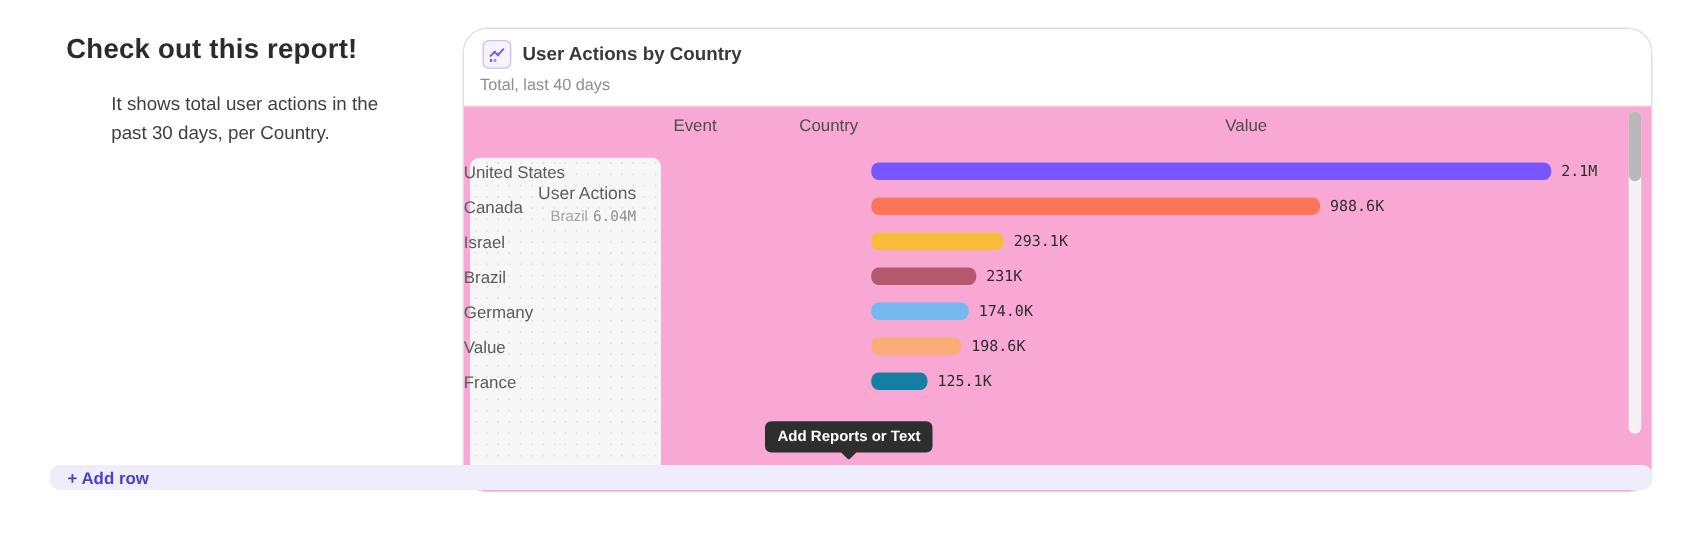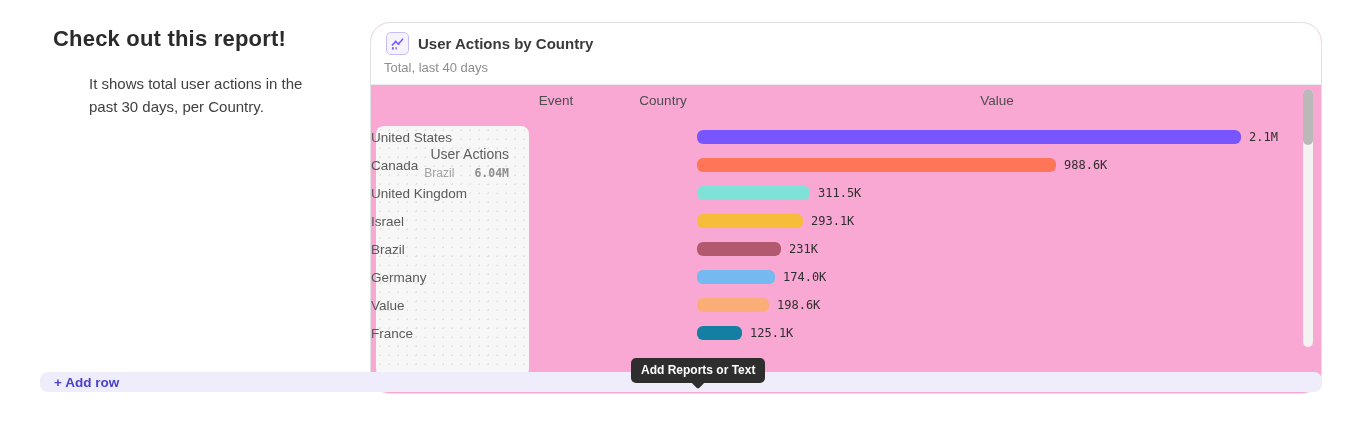--- a/index.html
+++ b/index.html
@@ -27,37 +27,37 @@
   .col-head.country { left:292px; }
   .col-head.value { left:626px; }
 
   .event-cell { position:absolute; left:5px; top:103px; bottom:16px; width:153px;
     background:#f7f7f7; border-radius:8px;
     background-image:radial-gradient(circle,#e3e3e3 1px,transparent 1px);
     background-size:9px 9px; text-align:right; padding:20px 20px 0 0; }
   .event-name { font-size:14px; color:#5e5e5e; }
   .event-overall { margin-top:4px; font-size:12px; color:#a3a3a3; }
   .event-overall .num { font-family:"DejaVu Sans Mono",monospace; color:#8e8e8e;
-    font-size:11.5px; margin-left:20px;font-weight:bold; }
+    font-size:11.5px; margin-left:4px; }
 
   .rows { position:absolute; left:0; top:100px; right:0; }
   .bar-row { height:28px; display:flex; align-items:center; }
   .bar-row .country { width:310px; text-align:left; font-size:13.5px; color:#5a5a5a; }
   .bar-row .bar { height:14px; border-radius:6px; margin-left:16px; flex:0 0 auto; }
   .bar-row .val { margin-left:8px; font-family:"DejaVu Sans Mono",monospace;
     font-size:12px; color:#2e2e2e; }
 
   .scroll-track { position:absolute; left:932px; top:66px; width:10px; height:258px;
     background:#f3f3f3; border-radius:5px; }
   .scroll-thumb { position:absolute; left:0; top:0; width:10px; height:56px;
     background:#b9b9b9; border-radius:5px; }
 
-  .tooltip { position:absolute; left:631px; top:337px; z-index:10;
+  .tooltip { position:absolute; left:612px; top:337px; z-index:10;
     background:#2e2e2e; color:#fff; font-size:12px; font-weight:bold;
-    padding:5px 10px 6px; border-radius:5px; white-space:nowrap;margin-top:21px; }
+    padding:5px 10px 6px; border-radius:5px; white-space:nowrap; }
   .tooltip .caret { position:absolute; left:calc(50% - 5px); top:19px;
     width:10px; height:10px; background:#2e2e2e; transform:rotate(45deg);
     border-radius:2px; }
 
   .add-row-bar { position:absolute; left:40px; top:372px; width:1282px; height:20px;
     background:#efedfb; border-radius:8px; display:flex; align-items:center;
     padding-left:14px; cursor:pointer; }
   .add-row-label { font-size:13.5px; font-weight:600; color:#4b41c9; }
 </style>
 </head>
@@ -99,25 +99,20 @@
         <span class="country">United States</span>
         <span class="bar" style="width: 544px; background: rgb(120, 86, 255);"></span>
         <span class="val">2.1M</span>
       </div>
       <div class="bar-row">
         <span class="country">Canada</span>
         <span class="bar" style="width: 359px; background: rgb(255, 117, 87);"></span>
         <span class="val">988.6K</span>
       </div>
       <div class="bar-row">
-        <span class="country">United Kingdom</span>
-        <span class="bar" style="width: 113px; background: rgb(128, 225, 217);"></span>
-        <span class="val">311.5K</span>
-      </div>
-      <div class="bar-row">
         <span class="country">Israel</span>
         <span class="bar" style="width: 106px; background: rgb(248, 188, 59);"></span>
         <span class="val">293.1K</span>
       </div>
       <div class="bar-row">
         <span class="country">Brazil</span>
         <span class="bar" style="width: 84px; background: rgb(178, 89, 110);"></span>
         <span class="val">231K</span>
       </div>
       <div class="bar-row">

